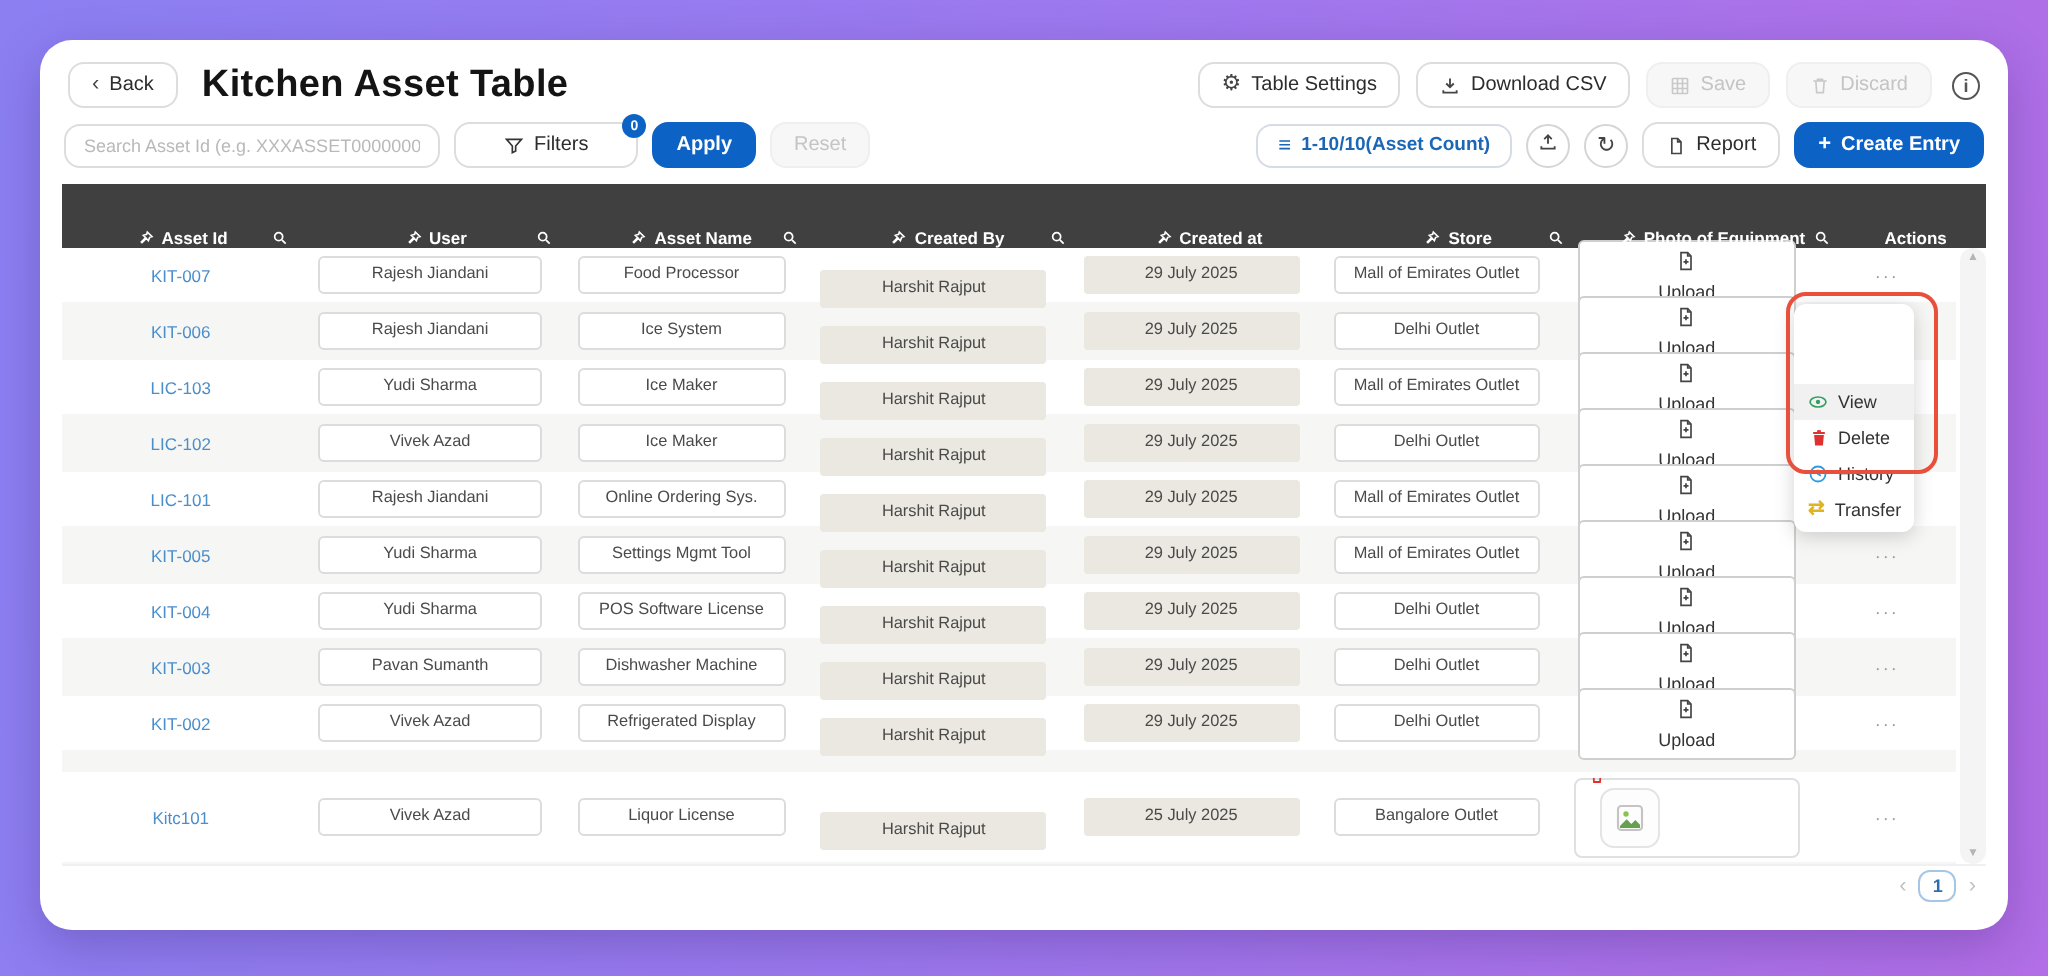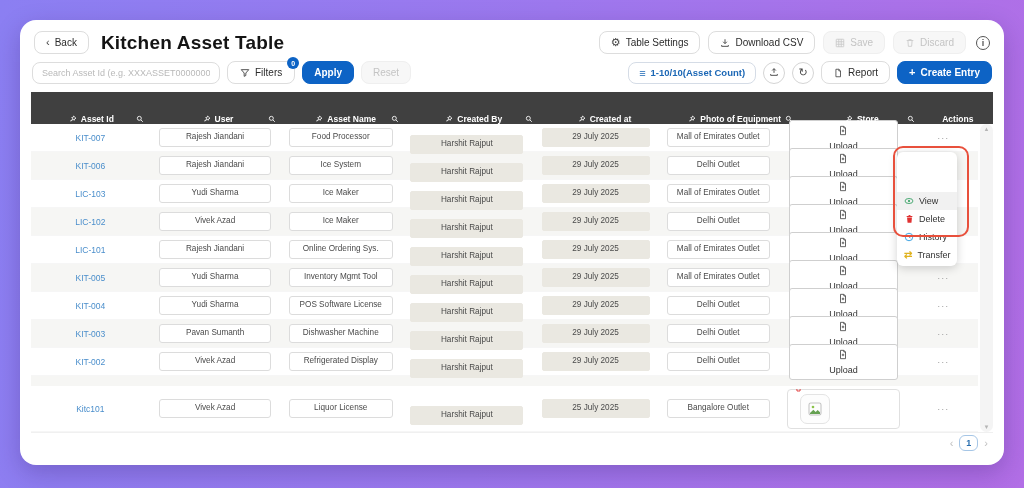--- a/index.html
+++ b/index.html
@@ -34,21 +34,21 @@
     font-size:9px; color:#555; font-weight:bold; cursor:pointer; margin-left:2px;
   }
 
   
   .filterbar { display:flex; align-items:center; gap:7px; padding:2px 12px 8px 12px; }
   .search-input {
     width:188px; height:22px; border:1px solid #ddd; border-radius:8px;
     font-size:9px; padding:0 9px; color:#666; outline:none; font-family:inherit;
   }
   .search-input::placeholder { color:#b9b9b9; }
-  .filters-btn { position:relative; padding:5px 12px; }
+  .filters-btn { position:relative; padding:5px 24px; }
   .badge {
     position:absolute; top:-5px; right:-5px; min-width:12px; height:12px;
     background:#0d63c5; color:#fff; border-radius:50%;
     font-size:7px; display:flex; align-items:center; justify-content:center; font-weight:bold;
   }
   .btn.primary { background:#0d63c5; border-color:#0d63c5; color:#fff; font-weight:bold; }
   .btn.primary .bic { color:#fff; }
   .filterbar-right { margin-left:auto; display:flex; align-items:center; gap:7px; }
   .count-chip {
     display:inline-flex; align-items:center; gap:5px; border:1px solid #d5dce6;
@@ -317,50 +317,50 @@
   <div class="th c-created_at">
     <span class="pin">
       <svg width="8" height="8" viewBox="0 0 24 24" fill="none" stroke="#fff" stroke-width="2.4">
               <path d="M14 3l7 7-3.5 1-2 5-3-3.5L6 19l-1-1 6.5-6.5L8 8l5-1.5z"></path>
             </svg>
     </span>
     <span class="th-label">Created at</span>
 
   </div>
 
+  <div class="th c-store">
+    <span class="pin">
+      <svg width="8" height="8" viewBox="0 0 24 24" fill="none" stroke="#fff" stroke-width="2.4">
+              <path d="M14 3l7 7-3.5 1-2 5-3-3.5L6 19l-1-1 6.5-6.5L8 8l5-1.5z"></path>
+            </svg>
+    </span>
+    <span class="th-label">Store</span>
+    <span class="colsearch">
+      <svg width="8" height="8" viewBox="0 0 24 24" fill="none" stroke="#fff" stroke-width="2.6">
+              <circle cx="10" cy="10" r="6"></circle>
+              <path d="M14.8 14.8L20.5 20.5"></path>
+            </svg>
+    </span>
+  </div>
+
   <div class="th c-photo">
     <span class="pin">
       <svg width="8" height="8" viewBox="0 0 24 24" fill="none" stroke="#fff" stroke-width="2.4">
               <path d="M14 3l7 7-3.5 1-2 5-3-3.5L6 19l-1-1 6.5-6.5L8 8l5-1.5z"></path>
             </svg>
     </span>
     <span class="th-label">Photo of Equipment</span>
     <span class="colsearch">
       <svg width="8" height="8" viewBox="0 0 24 24" fill="none" stroke="#fff" stroke-width="2.6">
               <circle cx="10" cy="10" r="6"></circle>
               <path d="M14.8 14.8L20.5 20.5"></path>
             </svg>
     </span>
   </div>
 
-  <div class="th c-store">
-    <span class="pin">
-      <svg width="8" height="8" viewBox="0 0 24 24" fill="none" stroke="#fff" stroke-width="2.4">
-              <path d="M14 3l7 7-3.5 1-2 5-3-3.5L6 19l-1-1 6.5-6.5L8 8l5-1.5z"></path>
-            </svg>
-    </span>
-    <span class="th-label">Store</span>
-    <span class="colsearch">
-      <svg width="8" height="8" viewBox="0 0 24 24" fill="none" stroke="#fff" stroke-width="2.6">
-              <circle cx="10" cy="10" r="6"></circle>
-              <path d="M14.8 14.8L20.5 20.5"></path>
-            </svg>
-    </span>
-  </div>
-
   <div class="th c-actions">
 
     <span class="th-label">Actions</span>
 
   </div>
 </div>
     <div class="tbody-row">
       <div class="tbody" id="tbody">
   <div class="trow">
     <div class="td c-asset_id">
@@ -548,21 +548,21 @@
   </div>
 
   <div class="trow">
     <div class="td c-asset_id">
               <span class="idlink">KIT-005</span>
             </div>
     <div class="td c-user">
               <span class="cellbox">Yudi Sharma</span>
             </div>
     <div class="td c-asset_name">
-              <span class="cellbox">Inventory Mgmt Tool</span>
+              <span class="cellbox">Settings Mgmt Tool</span>
             </div>
     <div class="td c-created_by">
               <span class="cellbox filled">Harshit Rajput</span>
             </div>
     <div class="td c-created_at">
               <span class="cellbox filled">29 July 2025</span>
             </div>
     <div class="td c-store">
               <span class="cellbox">Mall of Emirates Outlet</span>
             </div>

